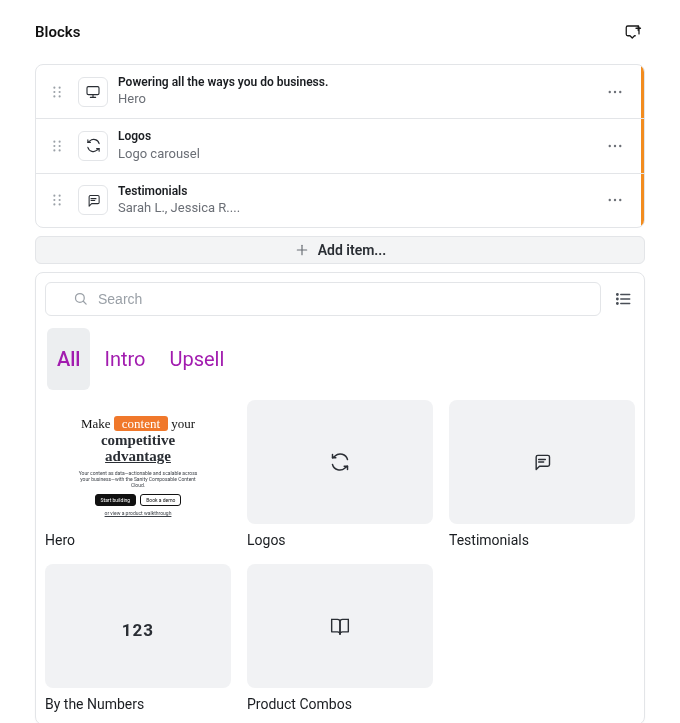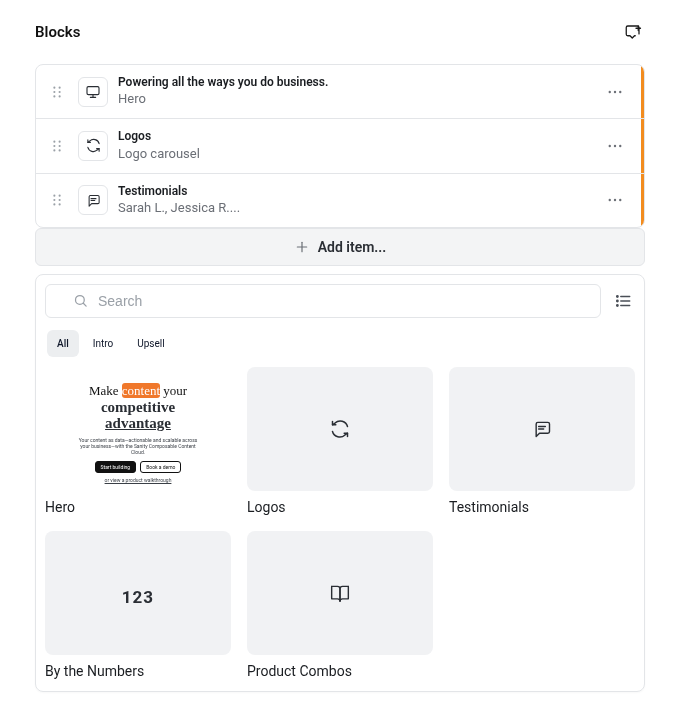--- a/index.html
+++ b/index.html
@@ -66,24 +66,25 @@
   }
   .row-body{flex:1;min-width:0;}
   .row-title{font-weight:600;font-size:12px;color:#1a1d21;line-height:1.2;}
   .row-sub{font-size:13px;color:var(--muted);line-height:1.3;margin-top:2px;}
   .kebab{
     width:26px;height:26px;display:flex;align-items:center;justify-content:center;color:#6b6f76;cursor:pointer;border-radius:4px;
     margin-right:6px;
   }
   
   .add-bar{
+    margin-top:8px;
     border:1px solid var(--border);
     background:#f3f4f5;
     border-radius:6px;
-    height:38px;
+    height:28px;
     display:flex;align-items:center;justify-content:center;gap:8px;
     font-size:14px;font-weight:600;color:#2a2e34;
     cursor:pointer;
   }
   .add-bar .plus{color:#6b6f76;display:flex;}
   
   .popover{
     margin-top:8px;
     border:1px solid var(--border);
     border-radius:8px;
@@ -104,21 +105,21 @@
     background:transparent;
   }
   .search input::placeholder{color:#9aa0a7;}
   .search .mag{color:#9aa0a7;display:flex;}
   .list-toggle{
     width:24px;height:24px;display:flex;align-items:center;justify-content:center;color:#4a4f57;cursor:pointer;border-radius:4px;
   }
   
   .chips{display:flex;gap:4px;margin:12px 2px 10px 2px;}
   .chip{
-    padding:8px 10px;border-radius:6px;font-size:10px;color:#0f172a;cursor:pointer;
+    padding:19px 10px;border-radius:6px;font-size:20px;color:#a21caf;cursor:pointer;
   }
   .chip.active{background:#eceef0;font-weight:500;}
   
   .grid{
     display:grid;
     grid-template-columns:repeat(3,1fr);
     gap:16px;
   }
   .card{margin:0;}
   .thumb{
@@ -133,21 +134,21 @@
   }
   .card-label{margin-top:8px;font-size:14px;color:#1a1d21;}
   
   .hero-thumb{
     width:100%;height:100%;background:#fff;
     display:flex;flex-direction:column;align-items:center;
     padding:16px 8px 6px 8px;text-align:center;
   }
   .hero-line1{font-family:Georgia,"Times New Roman",serif;font-size:13px;color:#111;font-weight:400;}
   .hero-line1 .pill{
-    background:var(--accent-orange);color:#fff;border-radius:3px;padding:0 0;font-family:inherit;
+    background:var(--accent-orange);color:#fff;border-radius:3px;padding:0 8px;font-family:inherit;
   }
   .hero-line2{font-family:Georgia,"Times New Roman",serif;font-weight:700;font-size:15px;line-height:1.05;margin-top:1px;}
   .hero-line3{font-family:Georgia,"Times New Roman",serif;font-weight:700;font-size:15px;line-height:1.05;text-decoration:underline;}
   .hero-sub{font-size:5px;color:#3a3f46;margin-top:6px;max-width:120px;line-height:1.2;}
   .hero-ctas{display:flex;gap:4px;margin-top:6px;}
   .hero-btn{font-size:5px;padding:2px 5px;border-radius:3px;border:1px solid #111;}
   .hero-btn.primary{background:#111;color:#fff;}
   .hero-btn.secondary{background:#fff;color:#111;}
   .hero-link{font-size:5px;color:#3a3f46;margin-top:4px;text-decoration:underline;}
   .thumb-123{font-variant-numeric:tabular-nums;font-weight:700;font-size:17px;letter-spacing:1px;margin-top:8px;}

